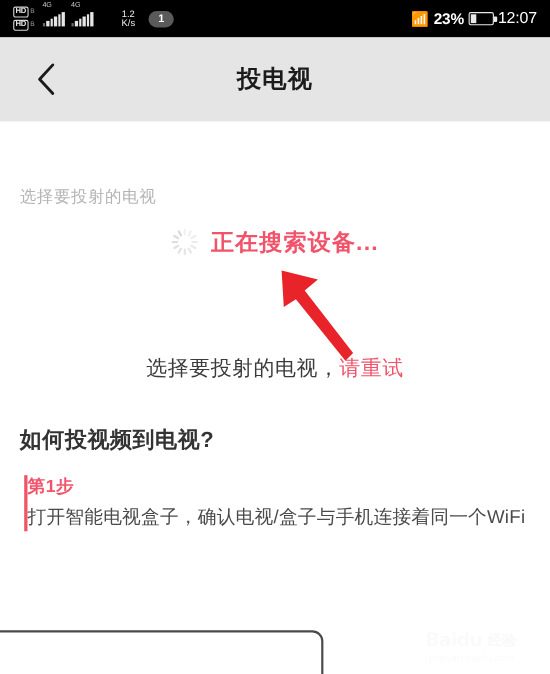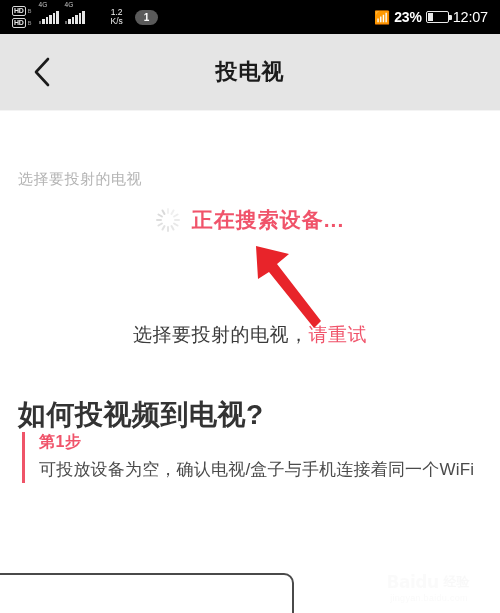--- a/index.html
+++ b/index.html
@@ -84,25 +84,25 @@
   .searching-text{ font-size:21px; font-weight:bold; color:#f0536a; letter-spacing:1px; }
 
   .empty{
     position:absolute; top:322px; left:0; width:500px;
     text-align:center; font-size:19px; color:#3b3b3b; letter-spacing:0.5px;
   }
   .empty .retry{ color:#f0536a; font-weight:normal; }
 
   .howto{
     position:absolute; top:386px; left:18px;
-    font-size:28px; font-weight:bold; color:#333333; letter-spacing:0.5px;margin-top:10px;
+    font-size:20px; font-weight:bold; color:#333333; letter-spacing:0.5px;
   }
   .step{
     position:absolute; top:432px; left:22px; width:458px;
-    padding-left:14px; border-left:3px solid #ef5468;
+    border-left:3px solid #ef5468;
   }
   .step-title{ font-size:16px; font-weight:bold; color:#f0536a; letter-spacing:0.5px; margin-bottom:3px; }
   .step-desc{ font-size:17px; color:#4a4a4a; line-height:27px; letter-spacing:0.2px; }
 
   
   .bottom-card{
     position:absolute; left:-6px; top:573px; width:300px; height:60px;
     border:2.5px solid #4a4a4a; border-radius:0 10px 10px 0;
     background:#ffffff;
   }
@@ -211,21 +211,21 @@
 </div>
 
 <div class="empty">
   <span>选择要投射的电视，</span><span class="retry">请重试</span>
 </div>
 
 <div class="howto">如何投视频到电视?</div>
 
 <div class="step">
   <div class="step-title">第1步</div>
-  <div class="step-desc">可投放设备为空，确认电视/盒子与手机连接着同一个WiFi</div>
+  <div class="step-desc">打开智能电视盒子，确认电视/盒子与手机连接着同一个WiFi</div>
 </div>
 
 <div class="bottom-card"></div>
 
 <svg class="arrow" viewBox="0 0 90 100">
   <polygon points="11,11 44,19 32,29 76,86 69,93 24,37 13,44" fill="#e8242a"></polygon>
 </svg>
 
 <div class="watermark">
   <div class="wm-row">

